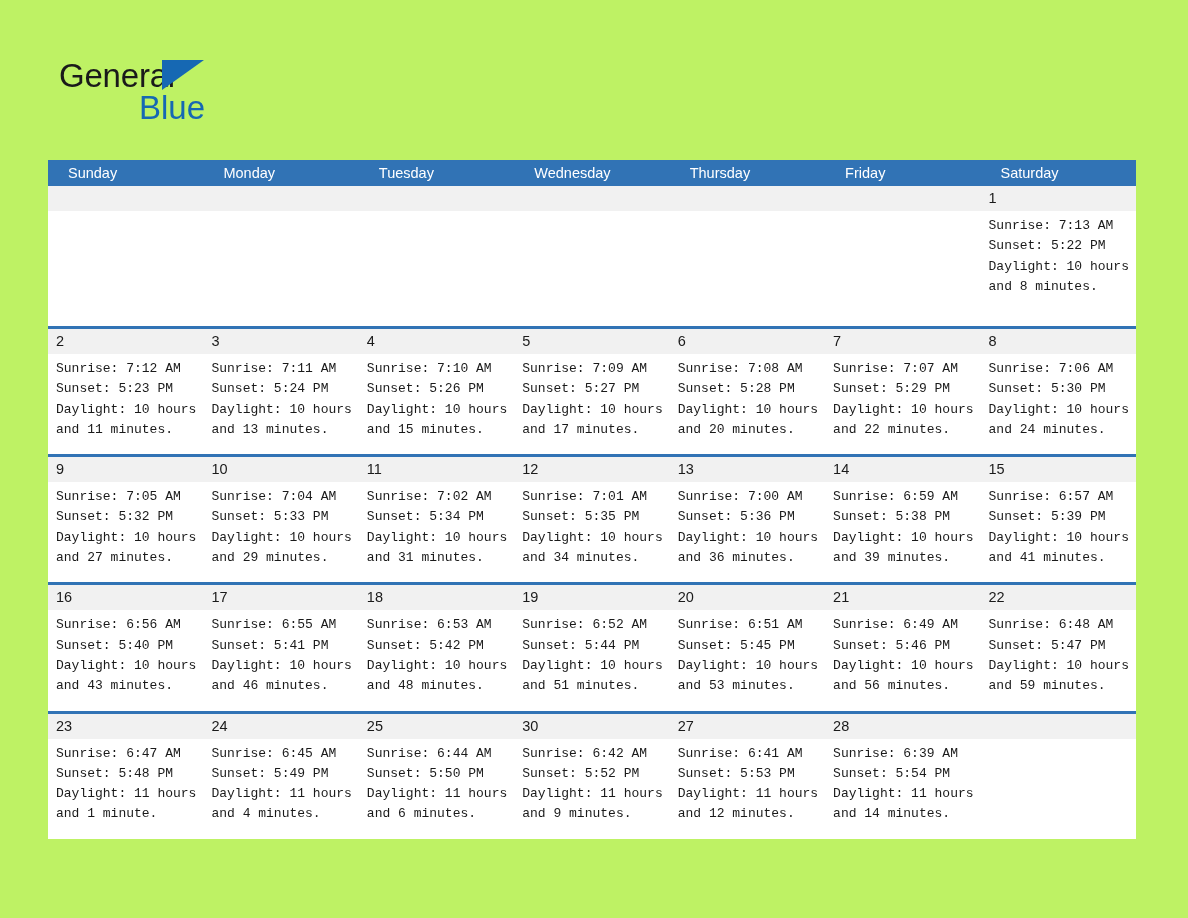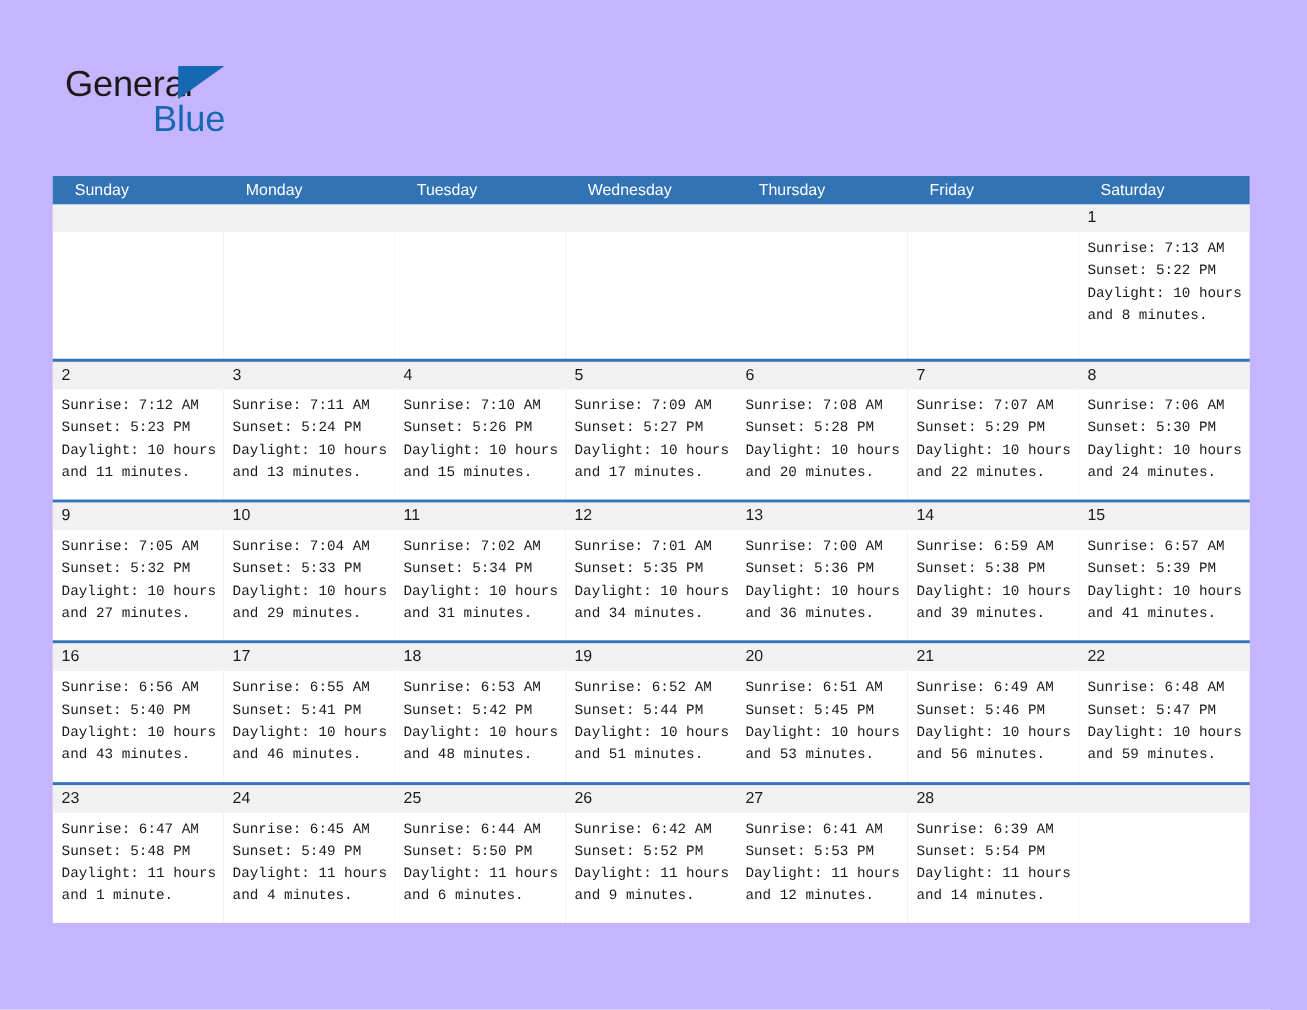--- a/index.html
+++ b/index.html
@@ -9,21 +9,21 @@
     height: 918px;
     background: #ffffff;
     font-family: "Liberation Sans", sans-serif;
     -webkit-font-smoothing: antialiased;
   }
 
   .page {
     position: relative;
     width: 1188px;
     height: 918px;
-    background: #c4b5fd;
+    background: #bef264;
   }
 
   
   .top {
     position: absolute;
     left: 48px;
     top: 40px;
     right: 52px;
     height: 110px;
   }
@@ -421,21 +421,21 @@
           <div class="daycell">
             <div class="dnum">25</div>
             <div class="dbody">
               <div>Sunrise: 6:44 AM</div>
               <div>Sunset: 5:50 PM</div>
               <div>Daylight: 11 hours</div>
               <div>and 6 minutes.</div>
             </div>
           </div>
           <div class="daycell">
-            <div class="dnum">26</div>
+            <div class="dnum">30</div>
             <div class="dbody">
               <div>Sunrise: 6:42 AM</div>
               <div>Sunset: 5:52 PM</div>
               <div>Daylight: 11 hours</div>
               <div>and 9 minutes.</div>
             </div>
           </div>
           <div class="daycell">
             <div class="dnum">27</div>
             <div class="dbody">

